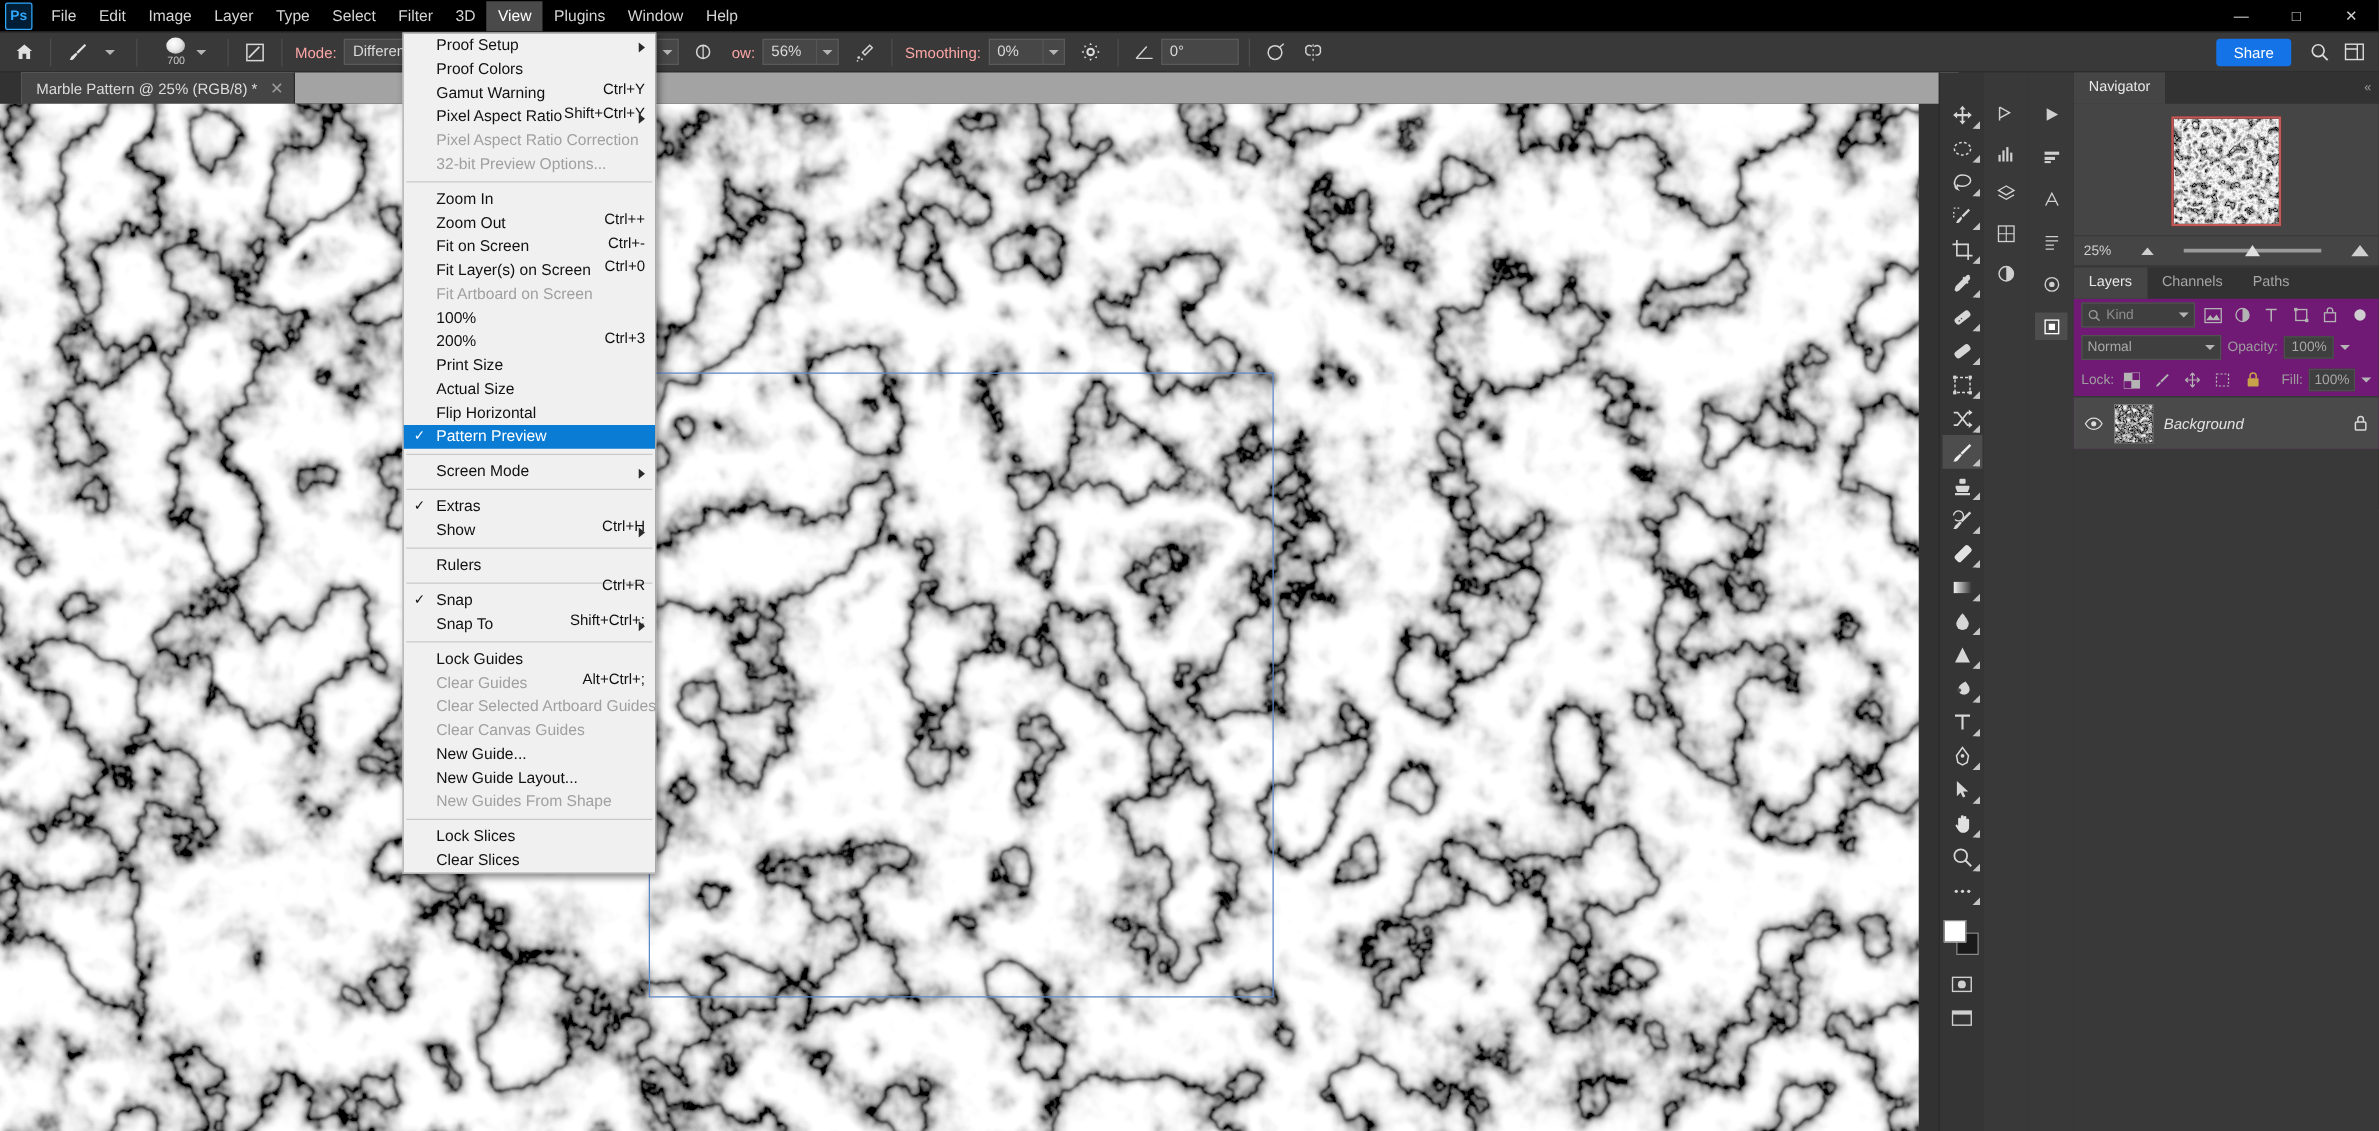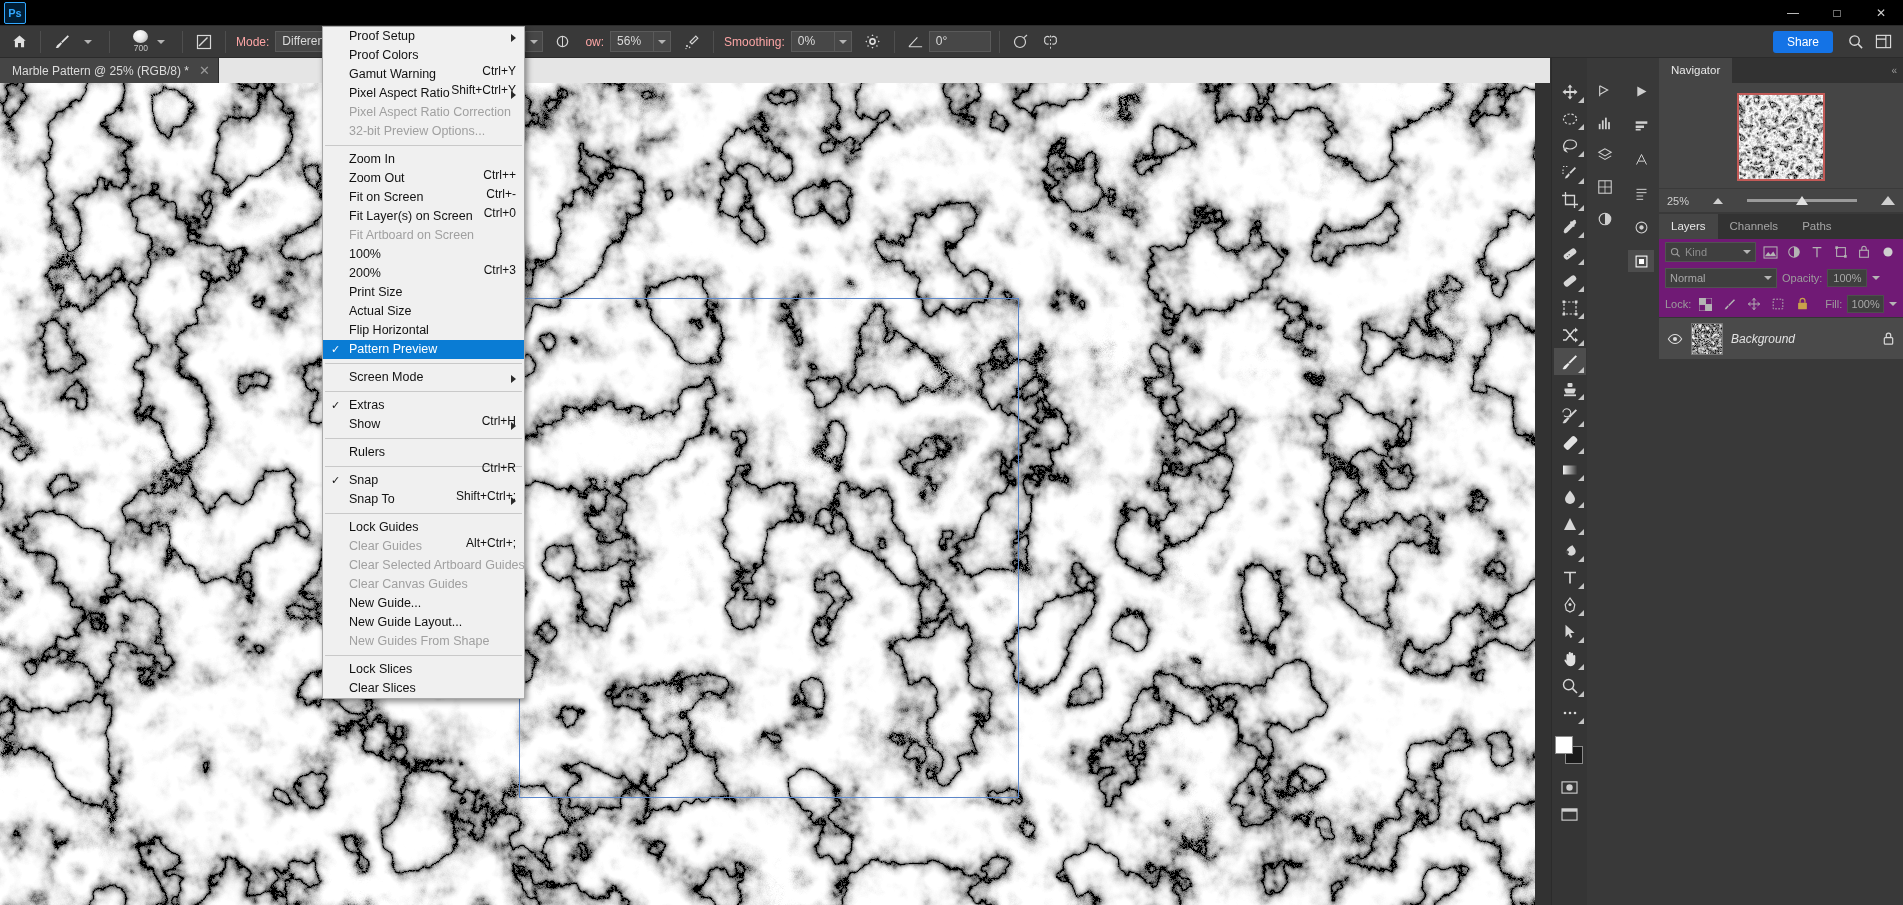--- a/index.html
+++ b/index.html
@@ -64,22 +64,22 @@
   .share-btn {
     margin-left: auto; background: #1473e6; color: #fff;
     height: 22px; line-height: 22px; padding: 0 14px; border-radius: 3px;
     font-size: 12px; margin-right: 8px;
   }
   .ob-right-icon { width: 28px; height: 26px; display:flex; align-items:center;
     justify-content:center; color:#d6d6d6; }
 
   
   .tabstrip {
-    position: absolute; top: 58px; left: 0; width: 1550px; height: 25px;
-    background: #e5e5e5; display: flex; align-items: flex-start;
+    position: absolute; top: 58px; left: 17px; width: 1550px; height: 25px;
+    background: #a3a3a3; display: flex; align-items: flex-start;
   }
   .doctab {
     background: #454545; height: 25px; display: flex; align-items: center;
     padding: 0 8px 0 12px; font-size: 12px; color: #dcdcdc; gap: 10px;
     border-right: 1px solid #2b2b2b;
   }
   .doctab .x { color: #9a9a9a; font-size: 13px; }
 
   
   .canvas-wrap {
@@ -200,20 +200,34 @@
 
   svg { display: block; }
 </style>
 </head>
 <body>
 
 <div class="app">
 
   <div class="menubar">
     <div class="ps-logo">Ps</div>
+    <div id="menu-items" style="display:flex">
+        <div class="mi">File</div>
+        <div class="mi">Edit</div>
+        <div class="mi">Image</div>
+        <div class="mi">Layer</div>
+        <div class="mi">Type</div>
+        <div class="mi">Select</div>
+        <div class="mi">Filter</div>
+        <div class="mi">3D</div>
+        <div class="mi active">View</div>
+        <div class="mi">Plugins</div>
+        <div class="mi">Window</div>
+        <div class="mi">Help</div>
+      </div>
     <div class="win-btns">
       <div>—</div>
       <div>□</div>
       <div>✕</div>
     </div>
   </div>
 
   <div class="optbar">
     <div class="ob-icon">
       <svg width="15" height="15" viewBox="0 0 16 16">

